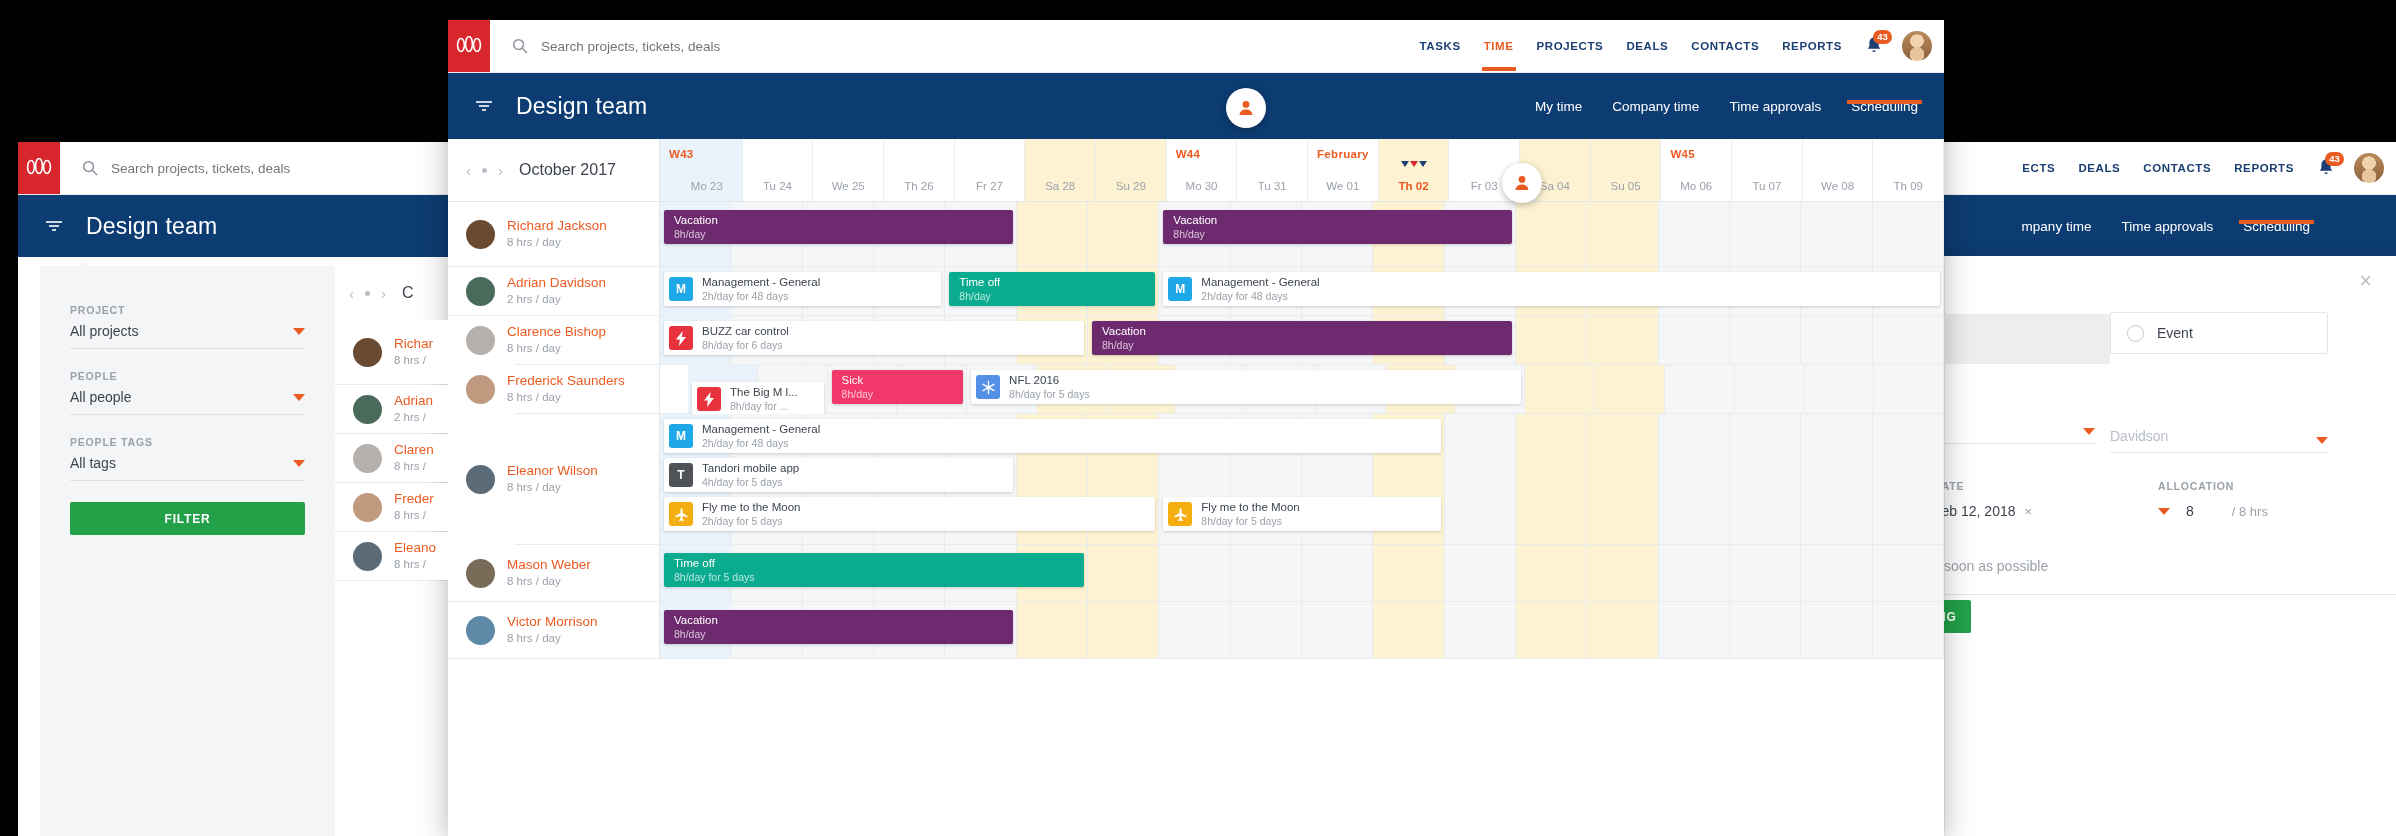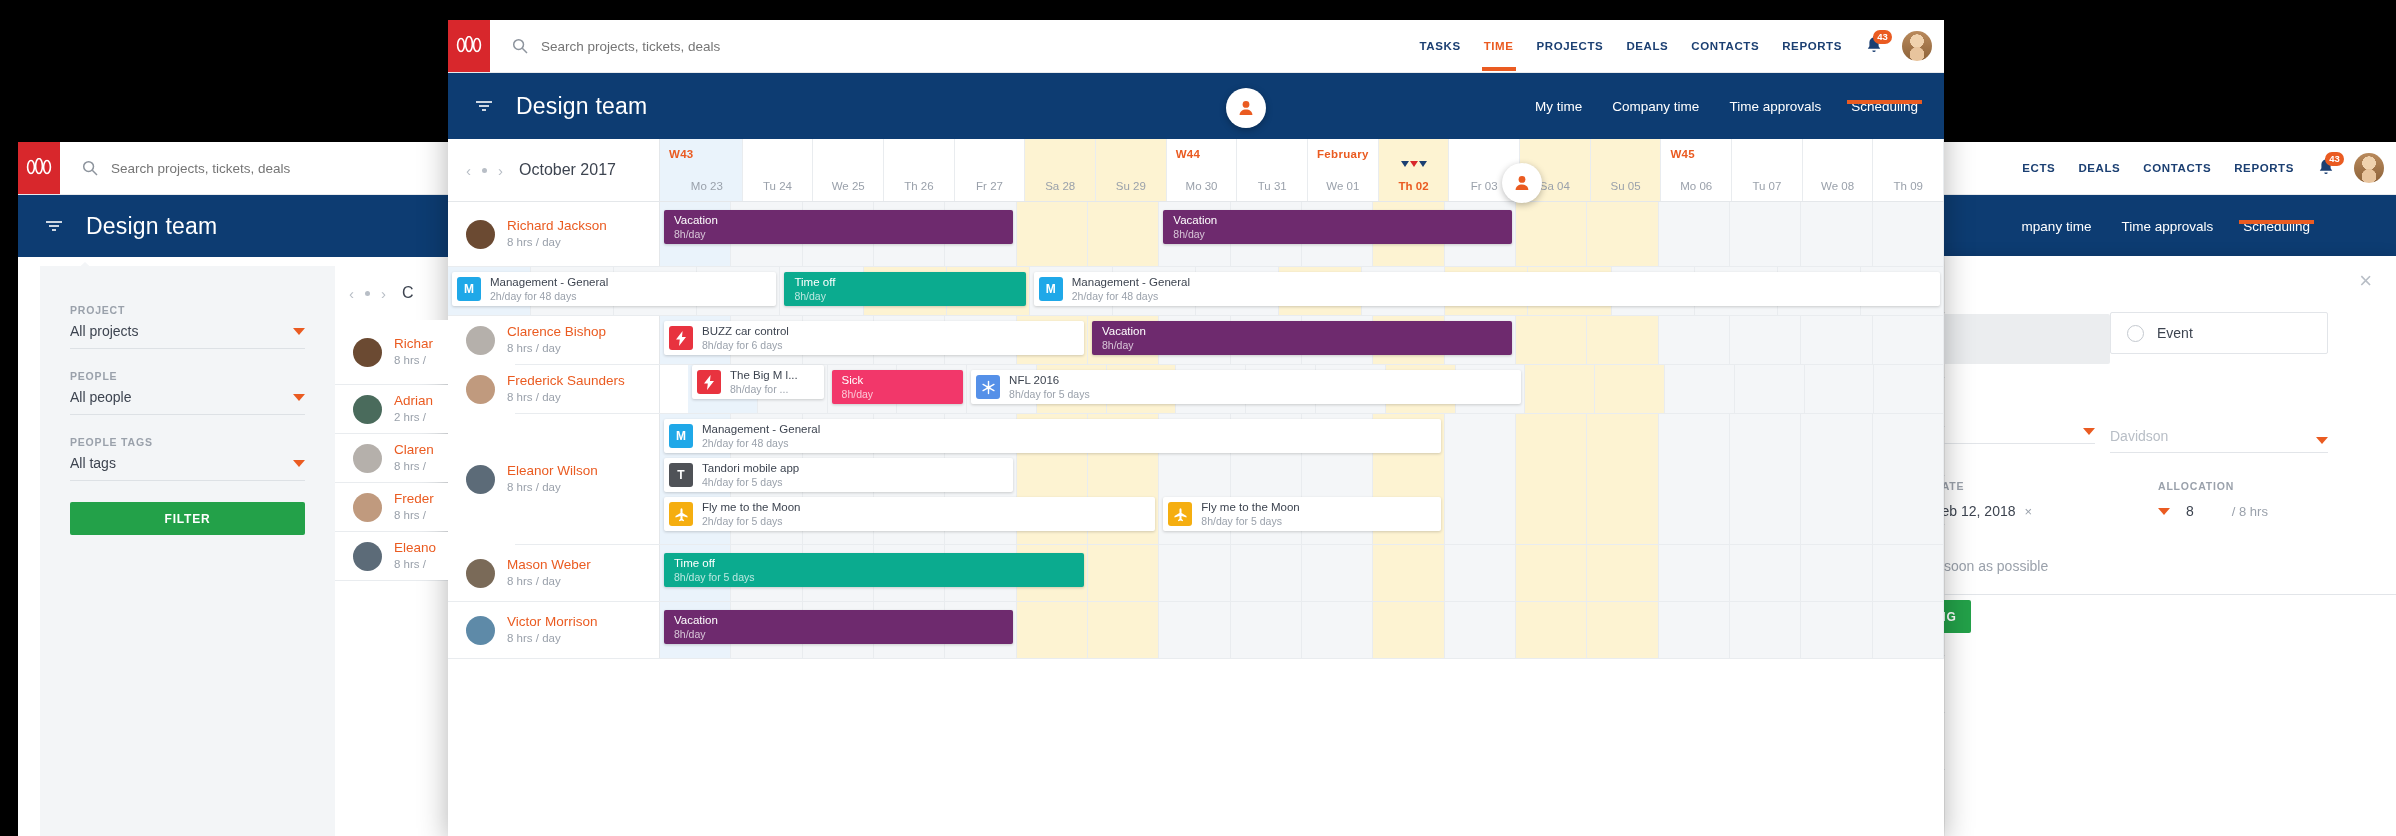--- a/index.html
+++ b/index.html
@@ -604,20 +604,27 @@
               <span class="evsub">8h/day</span>
             </div>
             <div class="ev solid" style="left:calc(38.88888888888889% + 4px);width:calc(27.77777777777778% - 8px);top:8px;background:#6e2a6e;">
               <span class="evtitle">Vacation</span>
               <span class="evsub">8h/day</span>
             </div>
           </div>
         </div>
   </div>
       <div class="row" style="height:48px;">
+    <div class="person">
+      <span class="pav" style="background:#4a6b5c;"></span>
+      <span>
+            <span class="pname" style="display:block">Adrian Davidson</span>
+      <span class="phrs" style="display:block">2 hrs / day</span>
+          </span>
+    </div>
     <div class="grid">
           <div class="gcell first"></div>
           <div class="gcell "></div>
           <div class="gcell "></div>
           <div class="gcell "></div>
           <div class="gcell "></div>
           <div class="gcell weekend"></div>
           <div class="gcell weekend"></div>
           <div class="gcell "></div>
           <div class="gcell "></div>
@@ -719,21 +726,21 @@
           <div class="gcell "></div>
           <div class="gcell today"></div>
           <div class="gcell "></div>
           <div class="gcell weekend"></div>
           <div class="gcell weekend"></div>
           <div class="gcell "></div>
           <div class="gcell "></div>
           <div class="gcell "></div>
           <div class="gcell "></div>
           <div class="events">
-            <div class="ev white" style="left:calc(0% + 4px);width:calc(11.11111111111111% - 8px);top:0;">
+            <div class="ev white" style="left:calc(0% + 4px);width:calc(11.11111111111111% - 8px);top:17px;">
               <span class="evicon" style="background:#e8333f">
                 <svg width="11" height="15" viewBox="0 0 11 15">
                   <path d="M6.6 0L0 8.6h3.8L3 15 10 6.1H6z" fill="#fff"></path>
                 </svg>
               </span>
               <span class="evtxt">
                 <span class="evtitle" style="display:block">The Big M l...</span>
                 <span class="evsub" style="display:block">8h/day for ...</span>
               </span>
             </div>

